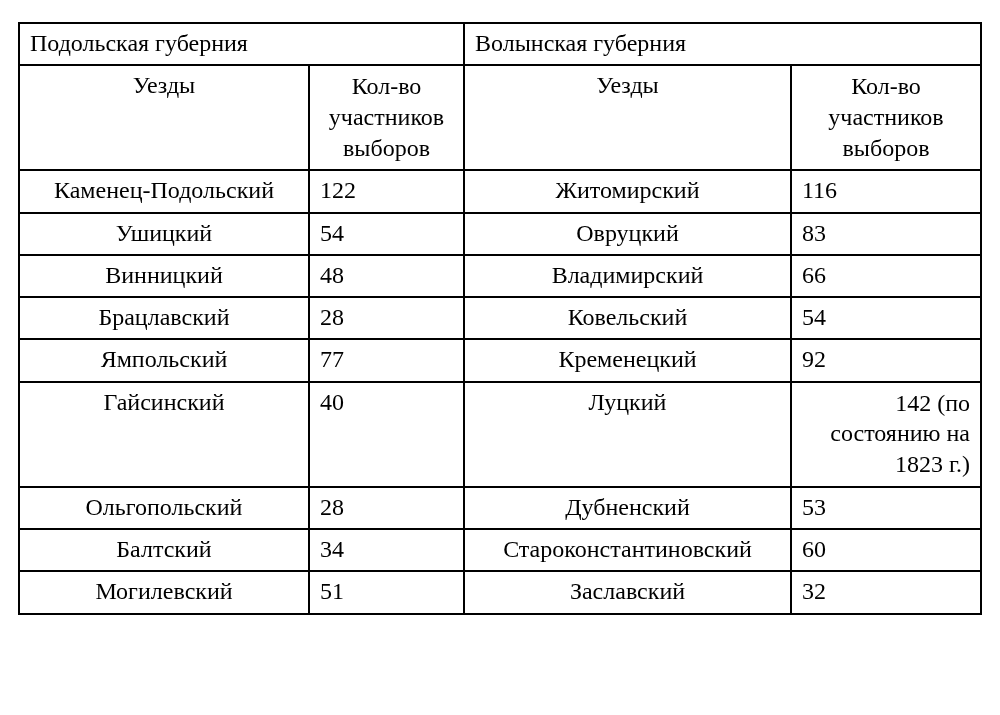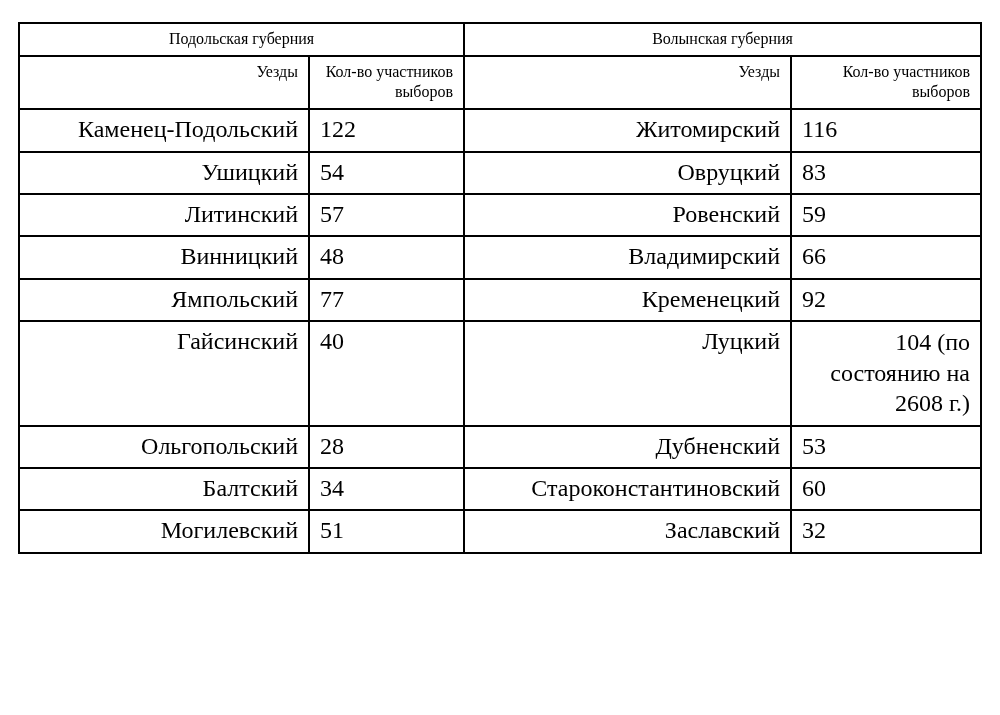--- a/index.html
+++ b/index.html
@@ -35,36 +35,36 @@
   table.stat col.c3 { width: 327px; }
   table.stat col.c4 { width: 190px; }
 
   table.stat td, table.stat th {
     border: 2px solid #000000;
     padding: 5px 10px 6px 10px;
     vertical-align: top;
     font-weight: normal;
   }
   .gov-head {
-    text-align: center;
+    text-align: left;
     font-weight: bold;
-    font-size: 16px;
+    font-size: 24px;
     padding: 8px 6px 9px 6px;
   }
   .sub-head {
-    text-align: right;
-    font-size: 16px;
+    text-align: center;
+    font-size: 24px;
     padding: 9px 6px 6px 6px;
     margin-left: 12px;
   }
   .sub-head.multi {
     line-height: 1.28;
   }
   .name-cell {
-    text-align: right;
+    text-align: center;
     white-space: nowrap;
   }
   .num-cell {
     text-align: left;
   }
   .num-cell.wrap {
     text-align: right;
     white-space: normal;
     line-height: 1.28;
   }
@@ -102,42 +102,42 @@
         <td class="name-cell">Житомирский</td>
         <td class="num-cell">116</td>
       </tr>
       <tr>
         <td class="name-cell">Ушицкий</td>
         <td class="num-cell">54</td>
         <td class="name-cell">Овруцкий</td>
         <td class="num-cell">83</td>
       </tr>
       <tr>
-        <td class="name-cell">Литинский</td>
-        <td class="num-cell">57</td>
-        <td class="name-cell">Ровенский</td>
-        <td class="num-cell">59</td>
-      </tr>
-      <tr>
         <td class="name-cell">Винницкий</td>
         <td class="num-cell">48</td>
         <td class="name-cell">Владимирский</td>
         <td class="num-cell">66</td>
+      </tr>
+      <tr>
+        <td class="name-cell">Брацлавский</td>
+        <td class="num-cell">28</td>
+        <td class="name-cell">Ковельский</td>
+        <td class="num-cell">54</td>
       </tr>
       <tr>
         <td class="name-cell">Ямпольский</td>
         <td class="num-cell">77</td>
         <td class="name-cell">Кременецкий</td>
         <td class="num-cell">92</td>
       </tr>
       <tr class="tall-row">
         <td class="name-cell">Гайсинский</td>
         <td class="num-cell">40</td>
         <td class="name-cell">Луцкий</td>
-        <td class="num-cell wrap">104 (по состоянию на 2608 г.)</td>
+        <td class="num-cell wrap">142 (по состоянию на 1823 г.)</td>
       </tr>
       <tr>
         <td class="name-cell">Ольгопольский</td>
         <td class="num-cell">28</td>
         <td class="name-cell">Дубненский</td>
         <td class="num-cell">53</td>
       </tr>
       <tr>
         <td class="name-cell">Балтский</td>
         <td class="num-cell">34</td>

